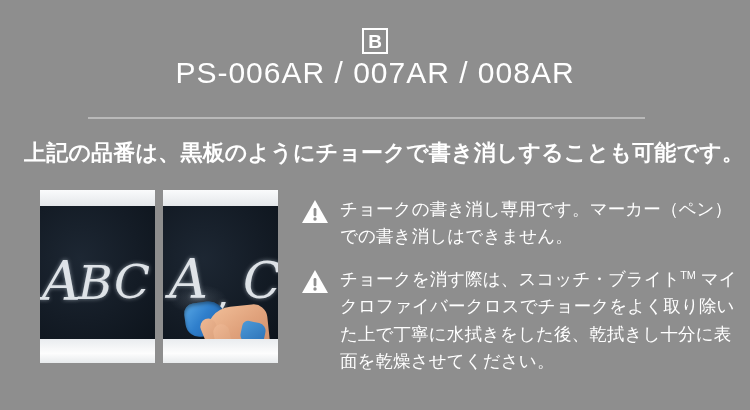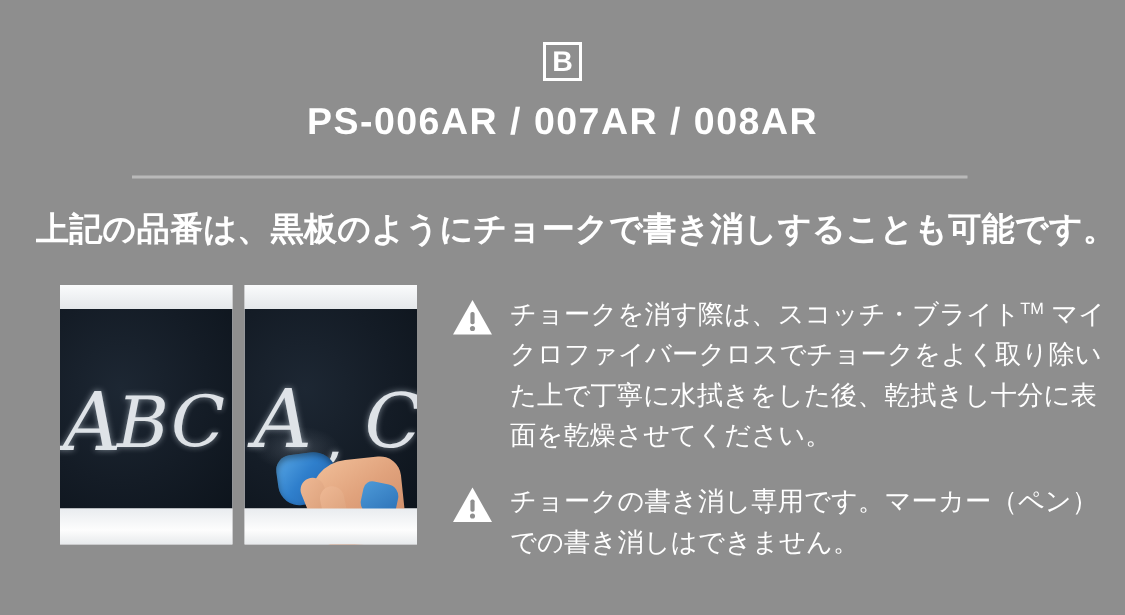--- a/index.html
+++ b/index.html
@@ -49,24 +49,24 @@
   }
   .title-text {
     color: #ffffff;
     font-size: 25px;
     font-weight: bold;
     letter-spacing: 1.5px;
     line-height: 1;
     white-space: nowrap;
   }
   .model-codes {
-    margin-top: 11px;
-    color: #ffffff;
-    font-size: 25px;
-    font-weight: bold;
+    margin-top: 0;
+    color: #ffffff;
+    font-size: 30px;
+    font-weight: normal;
     letter-spacing: 1px;
     line-height: 1;
     white-space: nowrap;
   }
 
   
   .divider {
     position: absolute;
     left: 88px;
     top: 117px;
@@ -277,29 +277,29 @@
   <div class="notes">
 
     <div class="note">
       <span class="warn-icon">
         <svg width="28" height="25" viewBox="0 0 28 25" aria-hidden="true">
           <polygon points="14,1 27,24 1,24" fill="#ffffff"></polygon>
           <rect x="12.6" y="9" width="2.8" height="8.2" rx="1.2" fill="#8e8e8e"></rect>
           <circle cx="14" cy="20" r="1.7" fill="#8e8e8e"></circle>
         </svg>
       </span>
-      <span class="note-text"><span>チョークを消す際は、スコッチ・ブライト</span><span class="tm">TM</span><span> マイクロファイバークロスでチョークをよく取り除いた上で丁寧に水拭きをした後、乾拭きし十分に表面を乾燥させてください。</span></span>
+      <span class="note-text">チョークの書き消し専用です。マーカー（ペン）での書き消しはできません。</span>
     </div>
 
     <div class="note">
       <span class="warn-icon">
         <svg width="28" height="25" viewBox="0 0 28 25" aria-hidden="true">
           <polygon points="14,1 27,24 1,24" fill="#ffffff"></polygon>
           <rect x="12.6" y="9" width="2.8" height="8.2" rx="1.2" fill="#8e8e8e"></rect>
           <circle cx="14" cy="20" r="1.7" fill="#8e8e8e"></circle>
         </svg>
       </span>
-      <span class="note-text">チョークの書き消し専用です。マーカー（ペン）での書き消しはできません。</span>
+      <span class="note-text"><span>チョークを消す際は、スコッチ・ブライト</span><span class="tm">TM</span><span> マイクロファイバークロスでチョークをよく取り除いた上で丁寧に水拭きをした後、乾拭きし十分に表面を乾燥させてください。</span></span>
     </div>
 
   </div>
 
 </div>
 
 </body></html>

